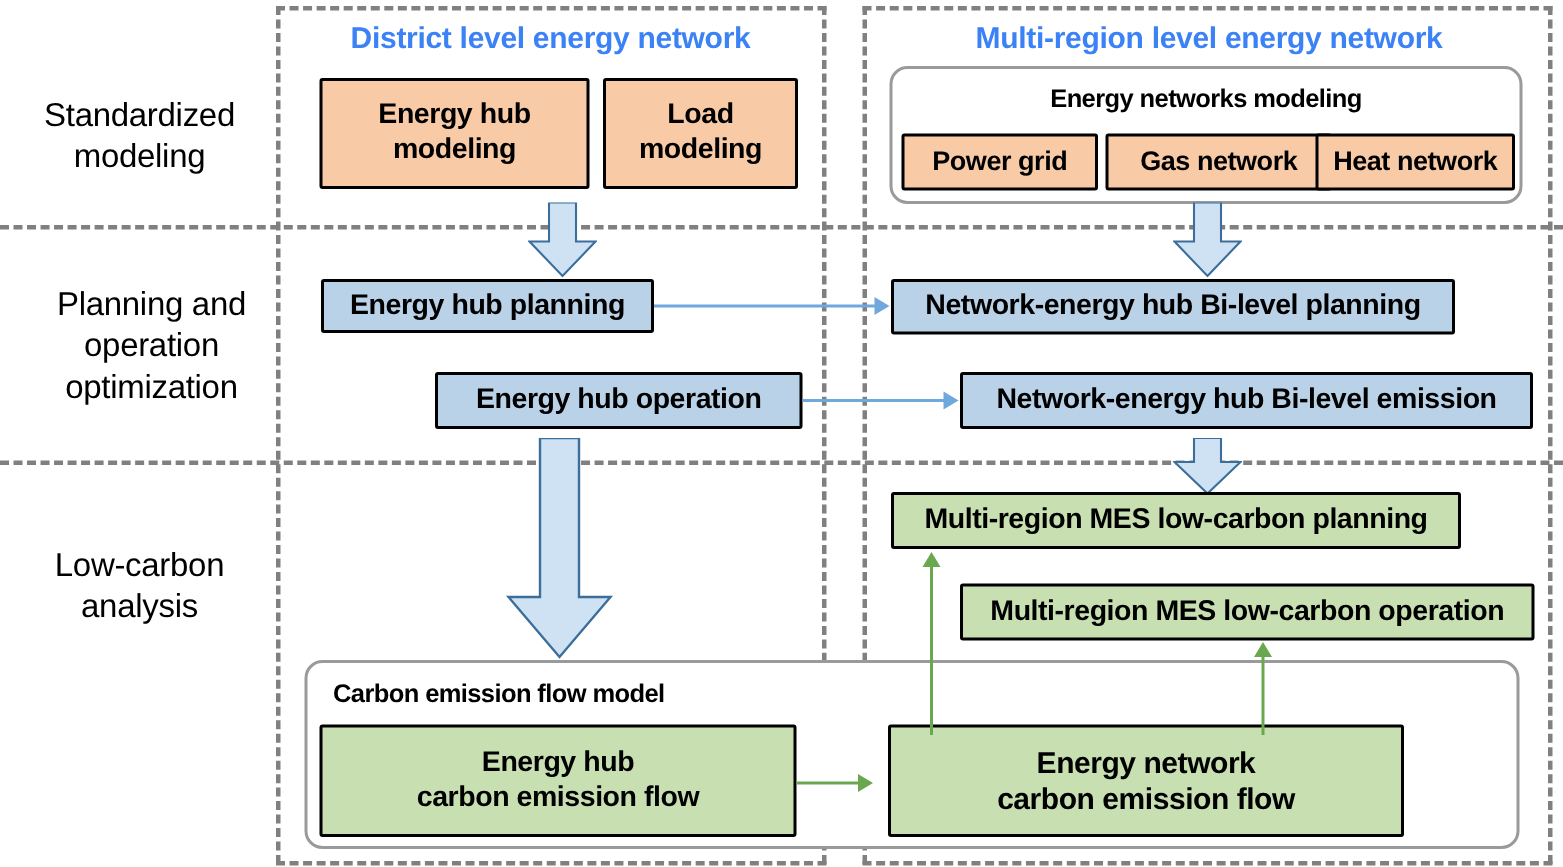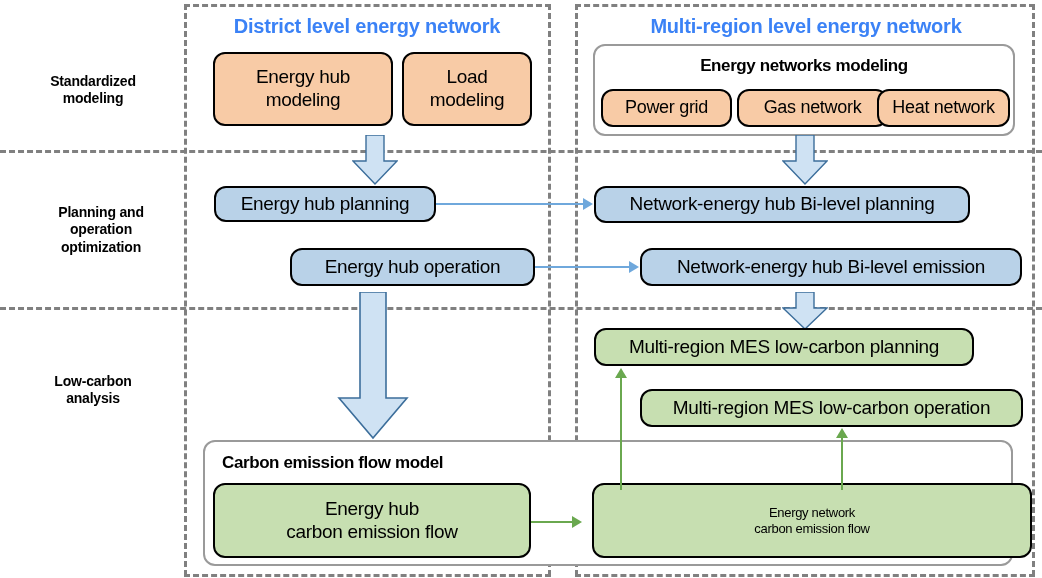--- a/index.html
+++ b/index.html
@@ -19,44 +19,44 @@
   }
   .hdash{
     border-top:3px dashed #808080;
     height:0;
   }
 
   
   .rowlabel{
     display:flex;align-items:center;justify-content:center;
     text-align:center;
-    font-weight:bold;
-    font-size:14px;
+    font-weight:normal;
+    font-size:22px;
     color:#000000;
     line-height:1.25;
     letter-spacing:-0.2px;
   }
 
   
   .grouptitle{
     display:flex;align-items:center;justify-content:center;
     text-align:center;
     font-weight:bold;
     font-size:20px;
     color:#3b82f6;
     letter-spacing:-0.2px;
   }
 
   
   .node{
     display:flex;align-items:center;justify-content:center;
     text-align:center;
     border:2px solid #000000;
-    border-radius:12px;
-    font-weight:normal;
+    border-radius:2px;
+    font-weight:bold;
     color:#000000;
     line-height:1.2;
     letter-spacing:-0.3px;
   }
   .orange{background:#F8CBA6;}
   .blue{background:#B9D2E8;}
   .green{background:#C7DFB1;}
 
   
   .container{
@@ -212,21 +212,21 @@
 
   <div class="abs container" style="left:203px;top:440px;width:810px;height:126px;"></div>
   <div class="abs" style="left:222px;top:451px;width:420px;height:24px;display:flex;align-items:center;justify-content:flex-start;">
     <span class="containerlabel">Carbon emission flow model</span>
   </div>
 
   <div class="abs node green" style="left:213px;top:483px;width:318px;height:75px;font-size:19px;">
     <span style="white-space:pre-line;">Energy hub
 carbon emission flow</span>
   </div>
-  <div class="abs node green" style="left:592px;top:483px;width:440px;height:75px;font-size:13px;">
+  <div class="abs node green" style="left:592px;top:483px;width:344px;height:75px;font-size:20px;">
     <span style="white-space:pre-line;">Energy network
 carbon emission flow</span>
   </div>
 
   <div class="abs arrowline h green-arrow" style="left:531px;top:521px;width:42px;"></div>
   <div class="abs arrowhead head-right green-arrow" style="left:572px;top:516px;"></div>
 
   <div class="abs arrowline v green-arrow" style="left:620px;top:378px;height:112px;"></div>
   <div class="abs arrowhead head-up green-arrow" style="left:615px;top:368px;"></div>
 

